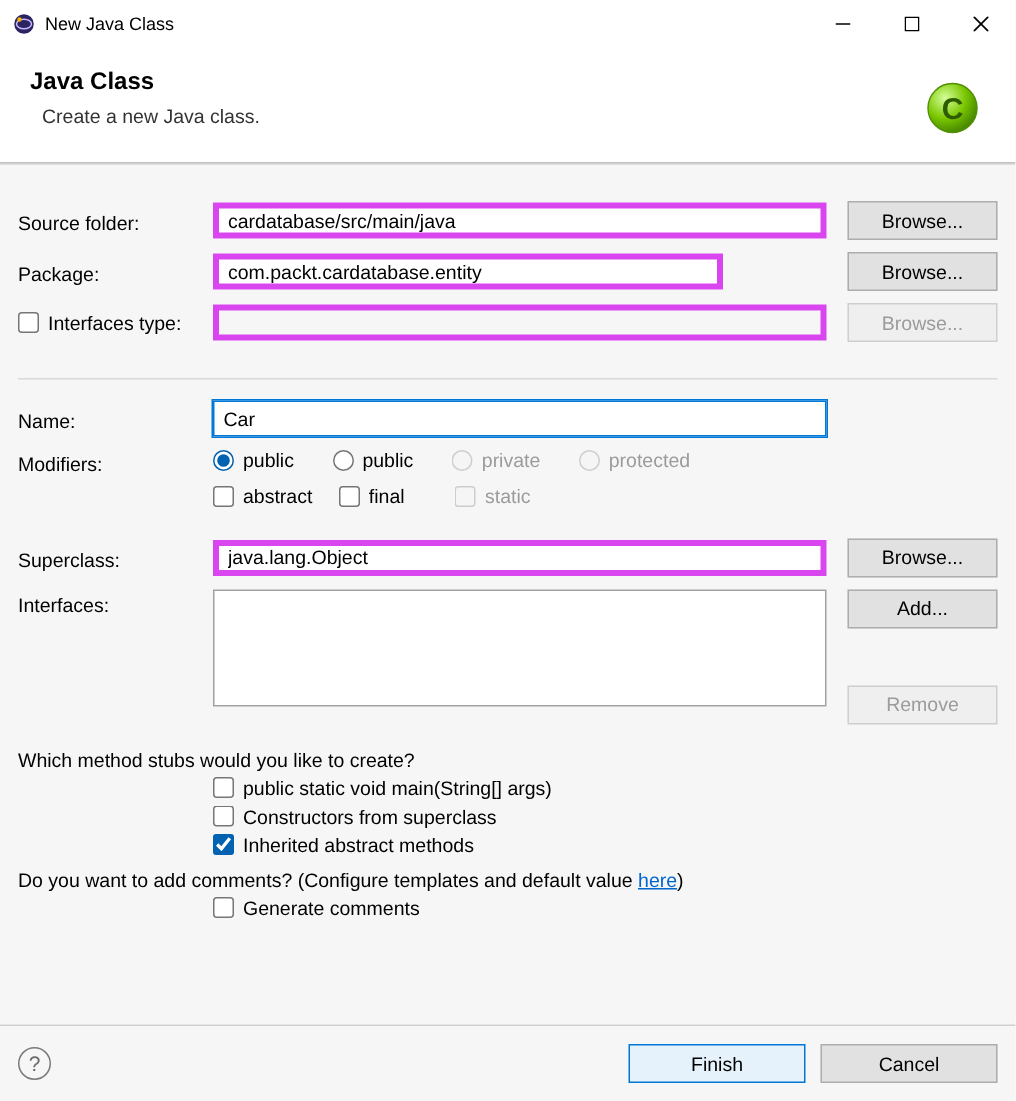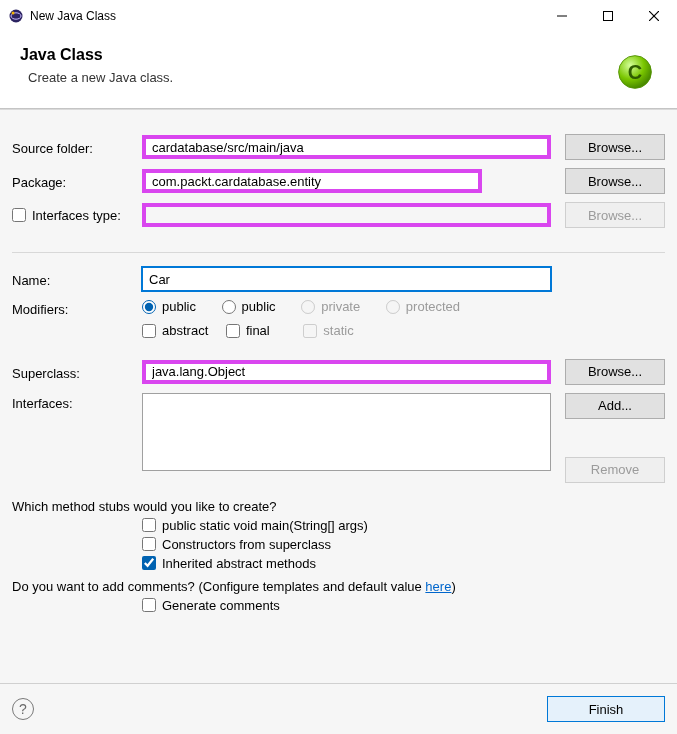--- a/index.html
+++ b/index.html
@@ -362,13 +362,14 @@
     </label>
   </div>
 
   <div style="flex:1;"></div>
 </div>
 
 <div class="footer">
   <div class="help">?</div>
   <div class="spacer"></div>
   <button class="btn primary">Finish</button>
+  <button class="btn">Cancel</button>
 </div>
 
 </body></html>

